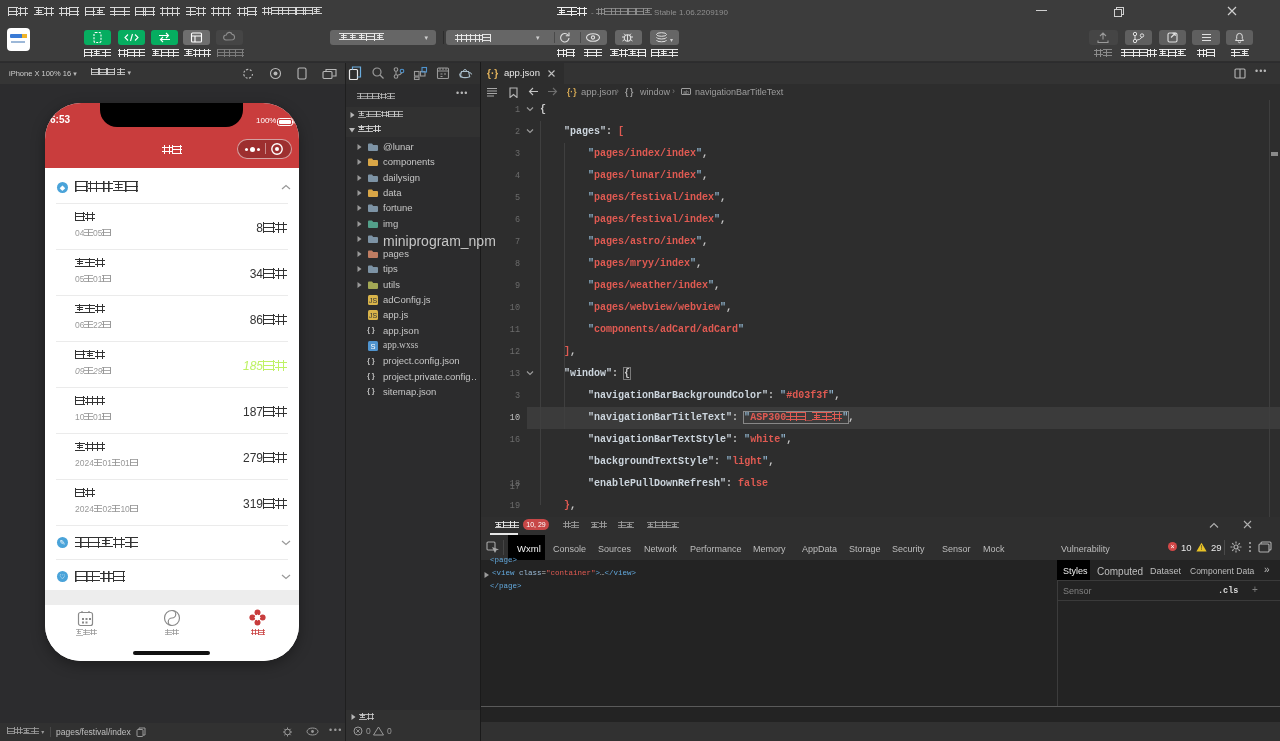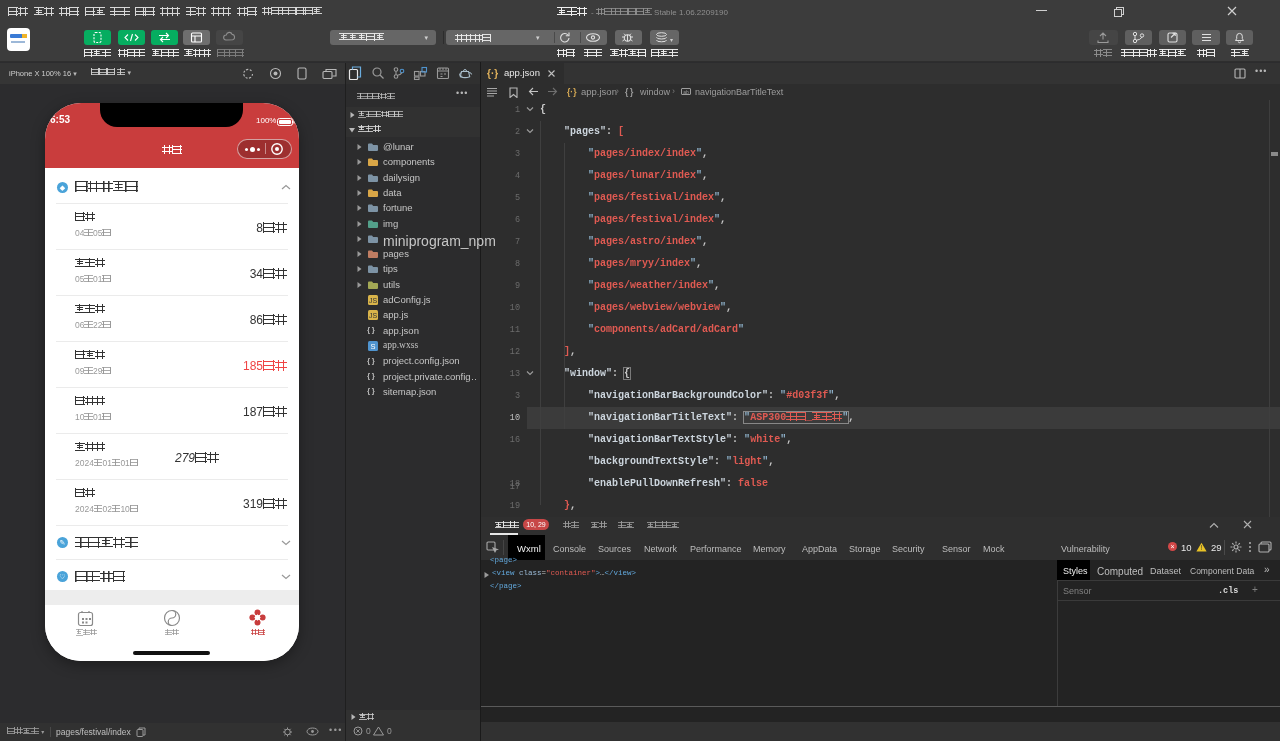--- a/index.html
+++ b/index.html
@@ -497,30 +497,30 @@
       <div style="position:absolute;left:11px;top:145.5px;width:232px;height:1px;background:#ebebeb;"></div>
       <div style="position:absolute;left:30px;top:154.5px;font-size:10px;color:#333;font-weight:bold;"><b class="g g3"></b><b class="g g0"></b><b class="g g2"></b></div>
       <div style="position:absolute;left:30px;top:170.5px;font-size:8.5px;color:#999;">05<b class="g g0"></b>01<b class="g g1"></b></div>
       <div style="position:absolute;left:130px;top:164.0px;width:112px;text-align:right;font-size:12px;color:#333;">34<b class="g g1"></b><b class="g g2"></b></div>
       <div style="position:absolute;left:11px;top:191.5px;width:232px;height:1px;background:#ebebeb;"></div>
       <div style="position:absolute;left:30px;top:200.5px;font-size:10px;color:#333;font-weight:bold;"><b class="g g3"></b><b class="g g0"></b><b class="g g2"></b></div>
       <div style="position:absolute;left:30px;top:216.5px;font-size:8.5px;color:#999;">06<b class="g g0"></b>22<b class="g g1"></b></div>
       <div style="position:absolute;left:130px;top:210.0px;width:112px;text-align:right;font-size:12px;color:#333;">86<b class="g g1"></b><b class="g g2"></b></div>
       <div style="position:absolute;left:11px;top:237.5px;width:232px;height:1px;background:#ebebeb;"></div>
       <div style="position:absolute;left:30px;top:246.5px;font-size:10px;color:#333;font-weight:bold;"><b class="g g1"></b><b class="g g3"></b><b class="g g2"></b></div>
-      <div style="position:absolute;left:30px;top:262.5px;font-size:8.5px;color:#999;">09<b class="g g0"></b>29<b class="g g1"></b></div>
-      <div style="position:absolute;left:130px;top:256.0px;width:112px;text-align:right;font-size:12px;color:#ef4444;">185<b class="g g1"></b><b class="g g2"></b></div>
+      <div style="position:absolute;left:30px;top:262.5px;font-size:8.5px;color:#999;font-style:italic;">09<b class="g g0"></b>29<b class="g g1"></b></div>
+      <div style="position:absolute;left:130px;top:256.0px;width:112px;text-align:right;font-size:12px;color:#bef264;font-style:italic;">185<b class="g g1"></b><b class="g g2"></b></div>
       <div style="position:absolute;left:11px;top:283.5px;width:232px;height:1px;background:#ebebeb;"></div>
       <div style="position:absolute;left:30px;top:292.5px;font-size:10px;color:#333;font-weight:bold;"><b class="g g1"></b><b class="g g2"></b><b class="g g2"></b></div>
       <div style="position:absolute;left:30px;top:308.5px;font-size:8.5px;color:#999;">10<b class="g g0"></b>01<b class="g g1"></b></div>
       <div style="position:absolute;left:130px;top:302.0px;width:112px;text-align:right;font-size:12px;color:#333;">187<b class="g g1"></b><b class="g g2"></b></div>
       <div style="position:absolute;left:11px;top:329.5px;width:232px;height:1px;background:#ebebeb;"></div>
       <div style="position:absolute;left:30px;top:338.5px;font-size:10px;color:#333;font-weight:bold;"><b class="g g3"></b><b class="g g2"></b><b class="g g2"></b></div>
       <div style="position:absolute;left:30px;top:354.5px;font-size:8.5px;color:#999;">2024<b class="g g0"></b>01<b class="g g0"></b>01<b class="g g1"></b></div>
-      <div style="position:absolute;left:130px;top:348.0px;width:112px;text-align:left;font-size:12px;color:#333;font-style:italic;">279<b class="g g1"></b><b class="g g2"></b></div>
+      <div style="position:absolute;left:130px;top:348.0px;width:112px;text-align:right;font-size:12px;color:#333;">279<b class="g g1"></b><b class="g g2"></b></div>
       <div style="position:absolute;left:11px;top:375.5px;width:232px;height:1px;background:#ebebeb;"></div>
       <div style="position:absolute;left:30px;top:384.5px;font-size:10px;color:#333;font-weight:bold;"><b class="g g1"></b><b class="g g2"></b></div>
       <div style="position:absolute;left:30px;top:400.5px;font-size:8.5px;color:#999;">2024<b class="g g0"></b>02<b class="g g0"></b>10<b class="g g1"></b></div>
       <div style="position:absolute;left:130px;top:394.0px;width:112px;text-align:right;font-size:12px;color:#333;">319<b class="g g1"></b><b class="g g2"></b></div>
       <div style="position:absolute;left:11px;top:421.5px;width:232px;height:1px;background:#ebebeb;"></div>
       <div style="position:absolute;left:12px;top:434px;width:11px;height:11px;background:#4aa3d9;border-radius:50%;text-align:center;line-height:11px;color:#fff;font-size:7px;">✎</div>
       <div style="position:absolute;left:30px;top:433px;font-size:12.5px;color:#333;"><b class="g g0"></b><b class="g g1"></b><b class="g g3"></b><b class="g g2"></b><b class="g g0"></b></div>
       <svg style="position:absolute;left:236px;top:437px" width="10" height="6">
         <path d="M1 1 L5 4.5 L9 1" fill="none" stroke="#999" stroke-width="1.2"></path>
       </svg>

